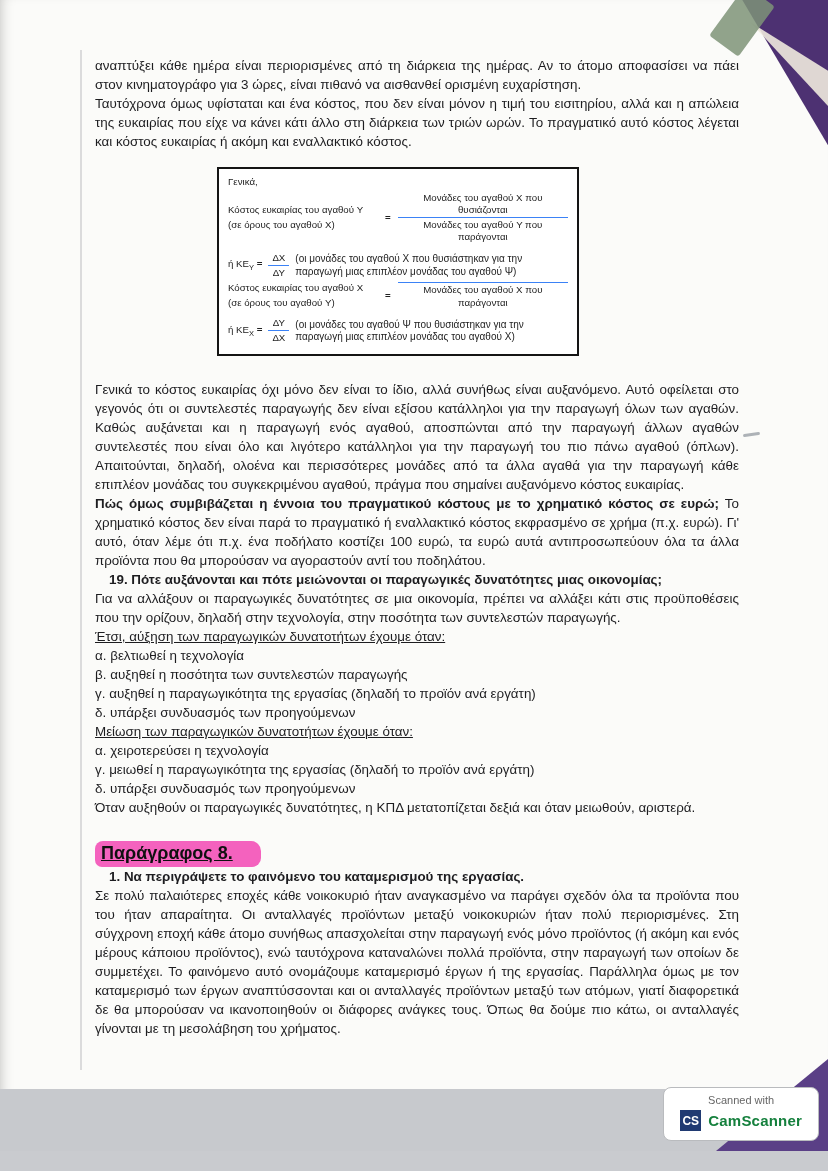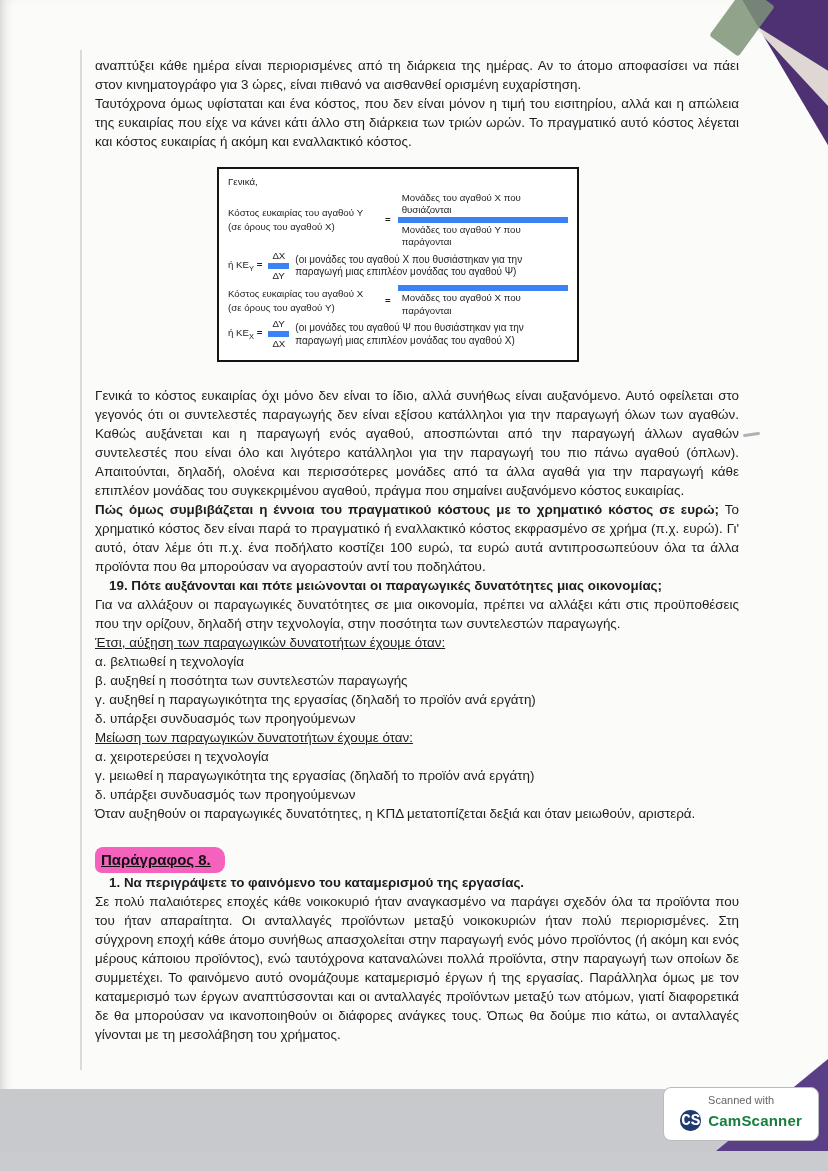--- a/index.html
+++ b/index.html
@@ -64,37 +64,37 @@
     font-size:9.7px;
     line-height:1.3;
     text-align:left;
     color:#222;
   }
   .f-intro{margin-bottom:2px;}
   .f-row{display:flex; align-items:center; gap:7px; margin-top:3px;}
   .f-left{min-width:150px;}
   .f-paren{margin-top:2px;}
   .f-eq{font-weight:bold;}
-  .frac{display:inline-block; vertical-align:middle;}
+  .frac{display:inline-block; text-align:center; vertical-align:middle;}
   .frac .num, .frac .den{display:block; padding:0 4px;}
-  .frac .den{border-top:6px solid #3b82f6; padding-top:1px;}
-  .ke-row{display:flex; align-items:center; gap:6px; margin-top:1px;}
+  .frac .den{border-top:1px solid #3b82f6; padding-top:1px;}
+  .ke-row{display:flex; align-items:center; gap:6px; margin-top:8px;}
   .ke-term{white-space:nowrap;}
   .ke-term sub{font-size:7.5px;}
   .ke-note{flex:1; font-size:10px; line-height:1.25;}
 
   
   .highlight-heading{
     display:inline-block;
     background:var(--highlight,#f462be);
     color:#101010;
     font-weight:bold;
-    font-size:15px;
+    font-size:18px;
     text-decoration:underline;
-    padding:3px 14px 4px 6px;
+    padding:3px 28px 4px 6px;
     border-radius:8px 10px 9px 7px;
   }
 
   
   .corner-tr-purple{
     position:absolute; top:0; right:0;
     width:126px; height:158px;
     background:var(--corner_purple,#4d3172);
     clip-path:polygon(32% 0, 100% 0, 100% 92%);
   }
@@ -143,24 +143,23 @@
     text-align:center;
     z-index:5;
   }
   .badge .sw{font-size:11px; color:#666;}
   .badge-row{display:flex; align-items:center; justify-content:center; gap:7px; margin-top:4px;}
   .cs-logo{
     width:21px; height:21px;
     background:var(--logo_blue,#203a72);
     color:#fff;
     font-weight:bold;
-    font-size:16px;
+    font-size:12px;
     display:flex; align-items:center; justify-content:center;
-    border-radius:10px;
-    font-family:Liberation Mono, monospace;
+    border-radius:0;
   }
   .cs-name{font-weight:bold; font-size:15px; color:#15803d; letter-spacing:.2px;}
 </style>
 </head>
 <body>
 
 <div class="canvas">
 
   <div class="sheet"></div>
   <div class="left-edge-line"></div>

